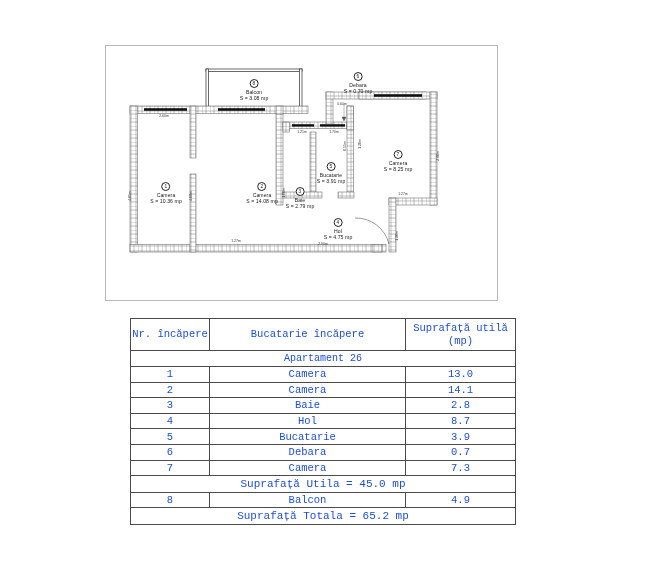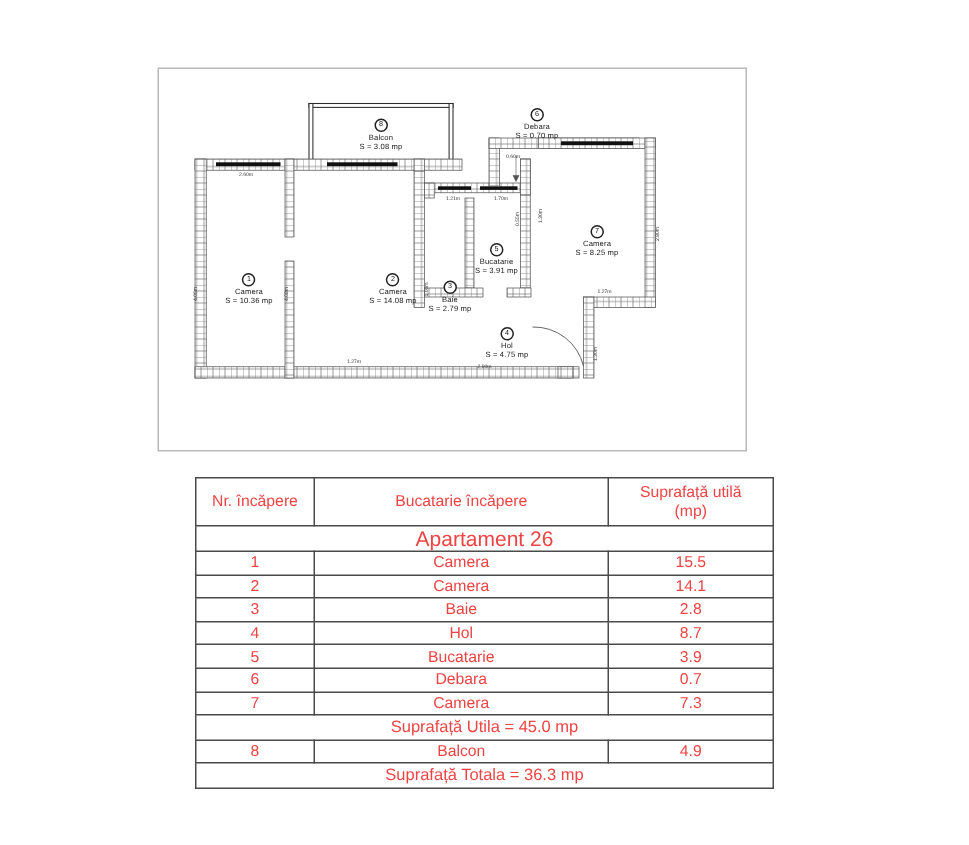--- a/index.html
+++ b/index.html
@@ -84,22 +84,22 @@
   
   #area-table-wrap {
     position: absolute;
     left: 130px;
     top: 318px;
     width: 385px;
   }
   table#area-table {
     border-collapse: collapse;
     width: 385px;
-    font-family: Liberation Sans, sans-serif;
-    color: #ef4444;
+    font-family: Liberation Mono, monospace;
+    color: #1d4ed8;
     table-layout: fixed;
   }
   table#area-table td, table#area-table th {
     border: 1px solid #4a4a4a;
     padding: 0;
     text-align: center;
     vertical-align: middle;
     font-weight: normal;
   }
   .col-nr   { width: 79px; }
@@ -111,21 +111,21 @@
     font-size: 10.5px;
     height: 31px;
     line-height: 12.5px;
   }
   tbody td {
     font-size: 10.5px;
     height: 14.6px;
   }
   tr.section-row td {
     font-weight: bold;
-    font-size: 14px;
+    font-size: 10px;
     height: 15px;
   }
   tr.total-row td {
     font-weight: bold;
     font-size: 11px;
     height: 15.5px;
     margin-left: 24px;
   }
 </style>
 </head>
@@ -292,21 +292,21 @@
       </tr>
     </thead>
     <tbody>
       <tr class="section-row">
         <td colspan="3">Apartament 26</td>
       </tr>
 
       <tr>
         <td>1</td>
         <td>Camera</td>
-        <td>15.5</td>
+        <td>13.0</td>
       </tr>
       <tr>
         <td>2</td>
         <td>Camera</td>
         <td>14.1</td>
       </tr>
       <tr>
         <td>3</td>
         <td>Baie</td>
         <td>2.8</td>
@@ -336,17 +336,17 @@
         <td colspan="3">Suprafață Utila  = 45.0 mp</td>
       </tr>
 
       <tr>
         <td>8</td>
         <td>Balcon</td>
         <td>4.9</td>
       </tr>
 
       <tr class="total-row">
-        <td colspan="3">Suprafață Totala  = 36.3 mp</td>
+        <td colspan="3">Suprafață Totala  = 65.2 mp</td>
       </tr>
     </tbody>
   </table>
 </div>
 
 </body></html>

